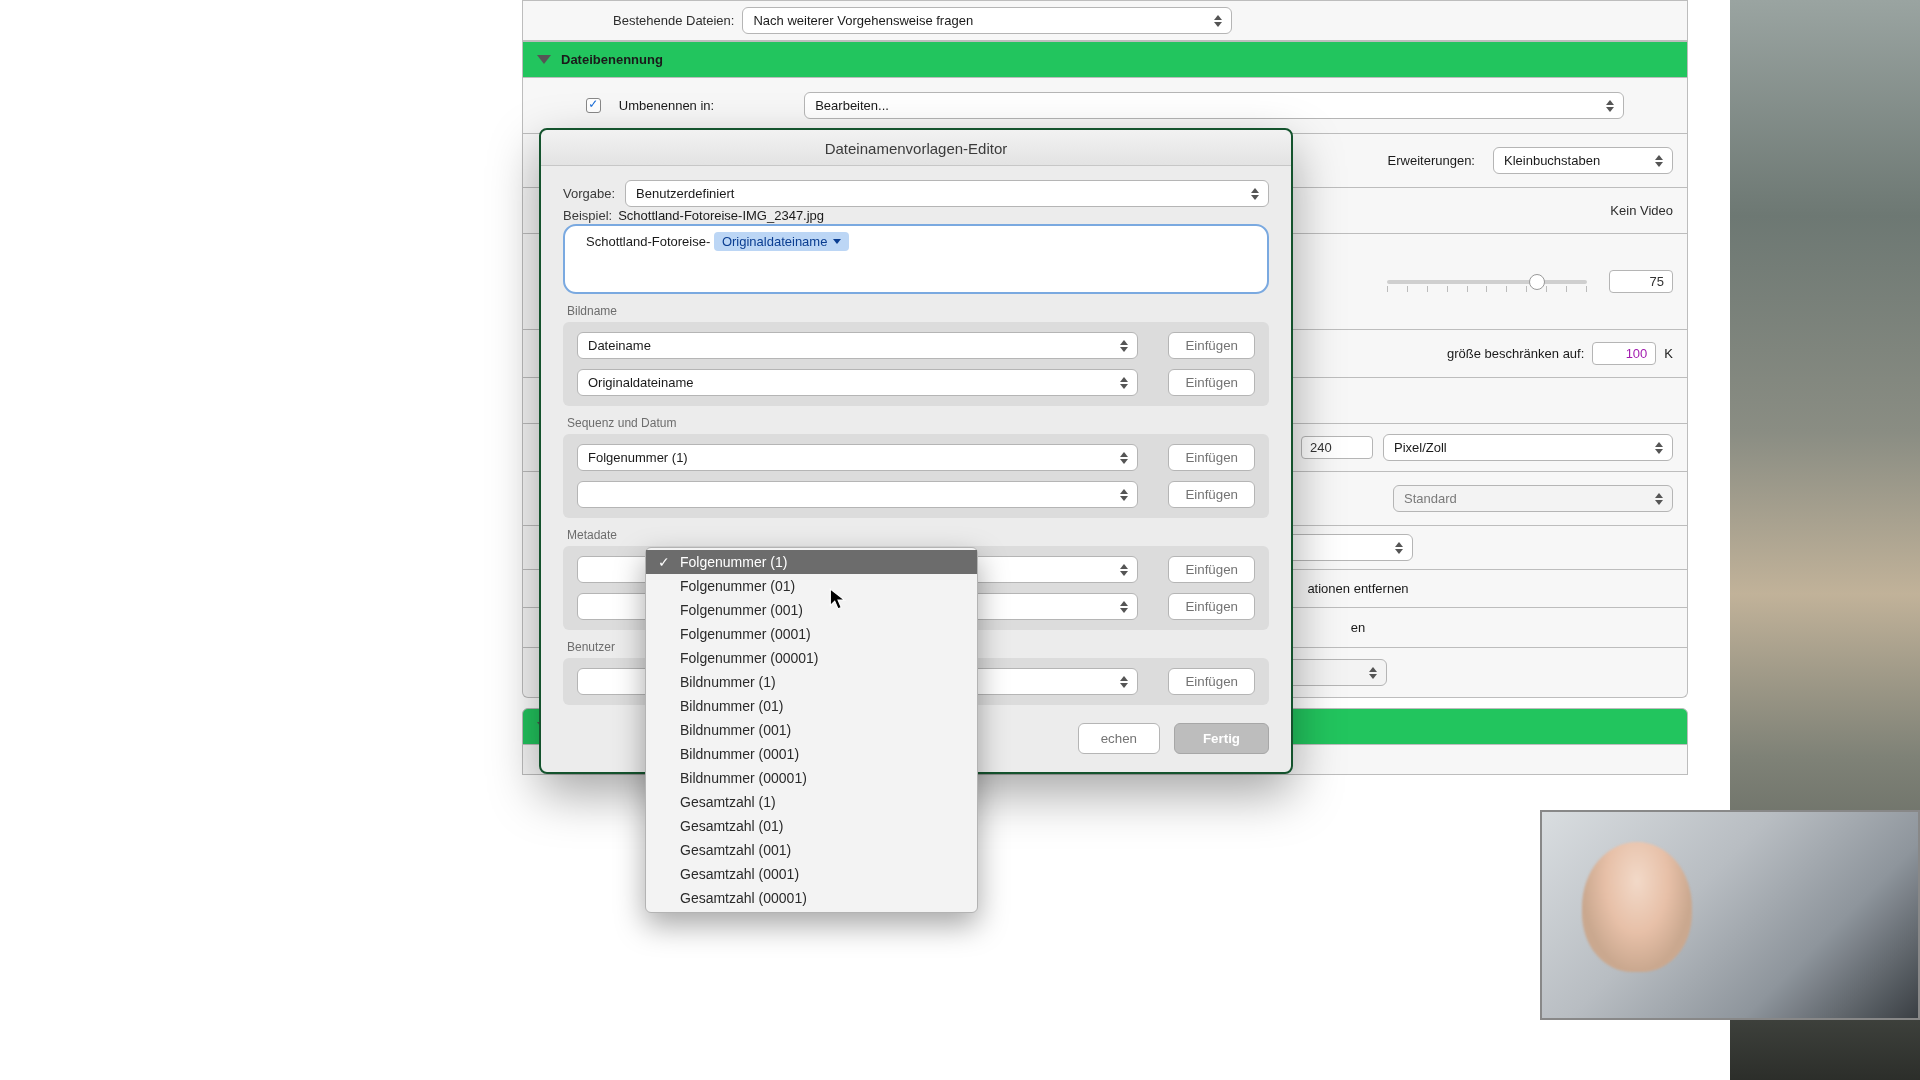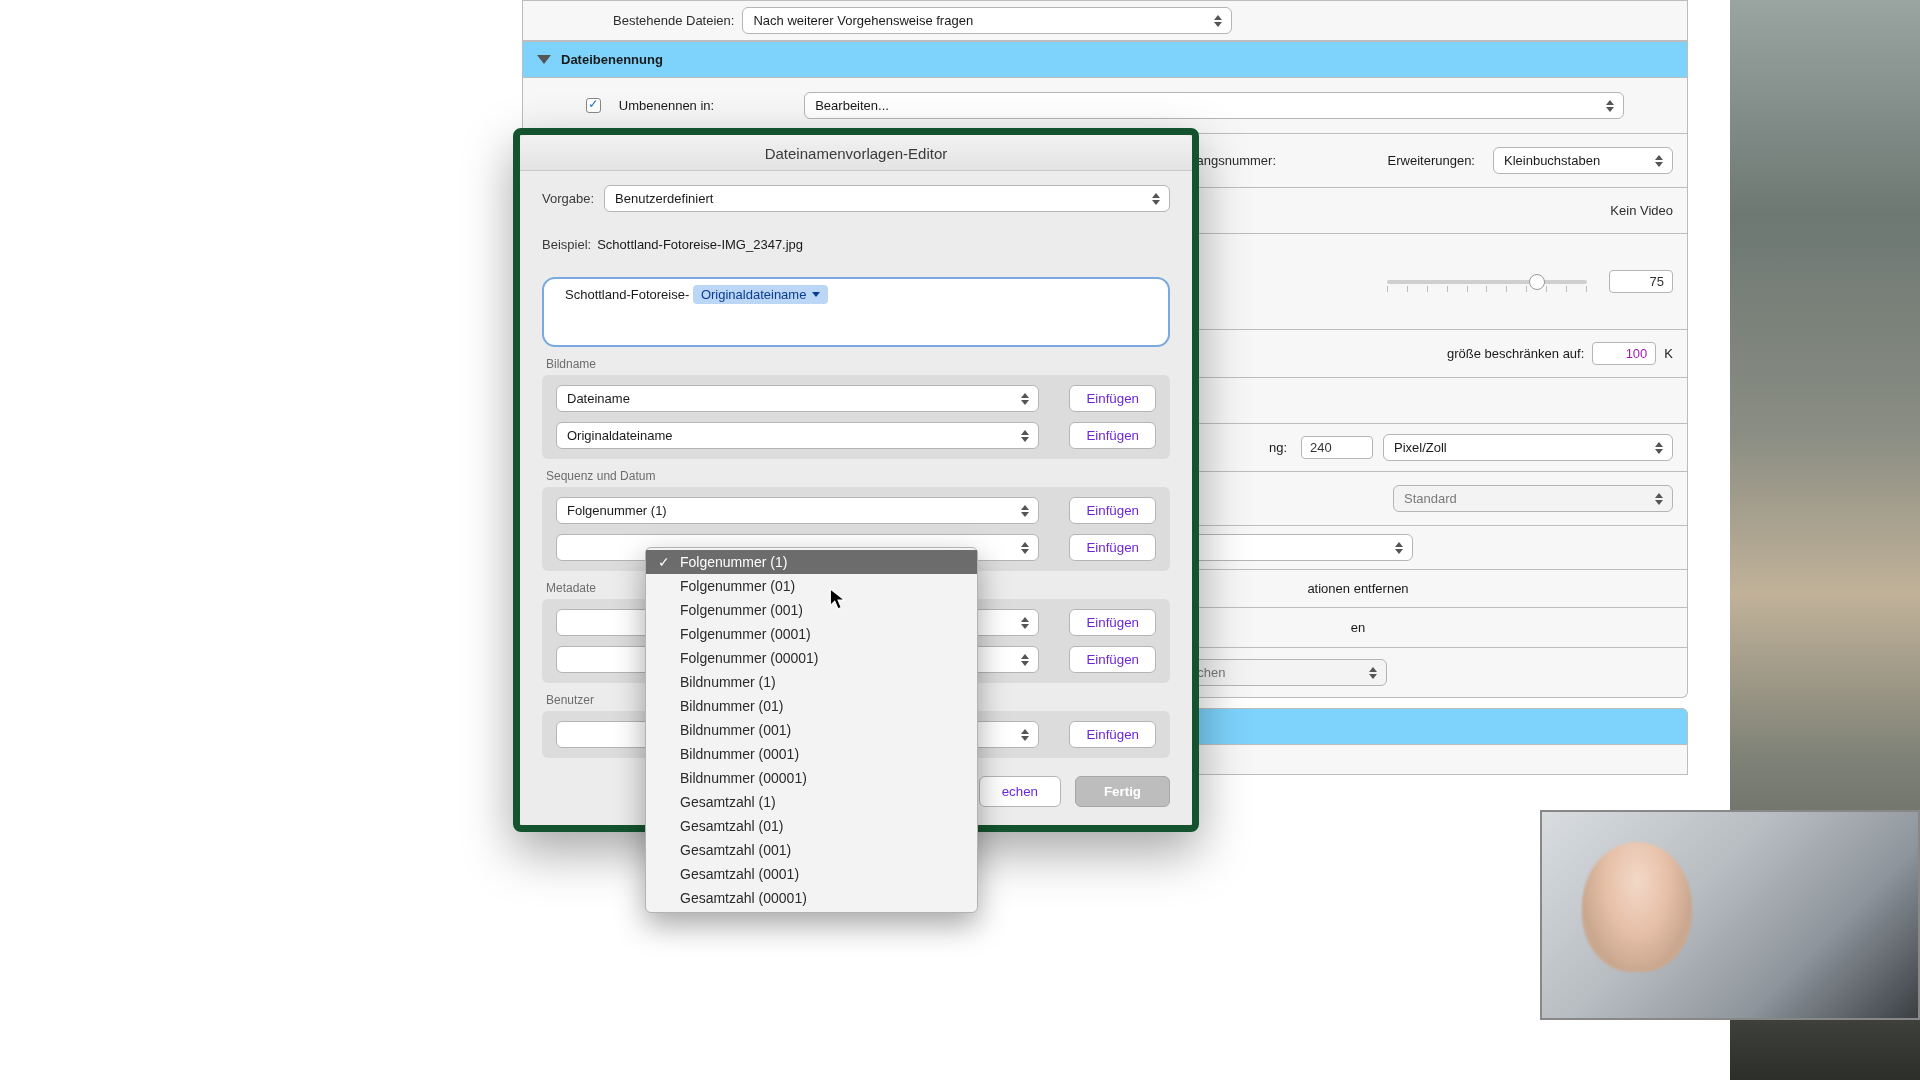--- a/index.html
+++ b/index.html
@@ -49,21 +49,21 @@
     border-top: none;
     background: #f7f7f7;
   }
   .row.first { border-top: 1px solid #bdbdbd; }
   .row-label { margin-right: 8px; color:#2d2d2d; }
   .section-header {
     display:flex; align-items:center;
     gap:10px;
     padding: 10px 14px;
     border:1px solid #bdbdbd;
-    background:#7dd3fc;
+    background:#22c55e;
     font-weight:600;
   }
   .tri {
     width:0;height:0;border-left:7px solid transparent;border-right:7px solid transparent;border-top:9px solid #555;
   }
   .select {
     position: relative;
     background:#fff;
     border:1px solid #b5b5b5;
     border-radius:6px;
@@ -98,59 +98,59 @@
   }
   .small-input.placeholder{color:#a21caf;}
   .slider-track{height:4px;background:#cfcfcf;border-radius:2px;position:relative;width:200px;margin:0 12px;}
   .slider-thumb{position:absolute;top:-6px;width:16px;height:16px;border-radius:50%;background:#fff;border:1px solid #999;left:75%;transform:translateX(-50%);}
   .slider-ticks{position:absolute;top:6px;left:0;right:0;height:6px;display:flex;justify-content:space-between;}
   .slider-ticks span{width:1px;height:6px;background:#bbb;}
 
   
   .editor {
     position:absolute;
-    left:513px; top:128px;
-    width:686px;
+    left:539px; top:128px;
+    width:754px;
     background:#ececec;
-    border:7px solid #14532d;
+    border:2px solid #14532d;
     border-radius:8px;
     box-shadow:0 20px 50px rgba(0,0,0,.35);
     z-index:50;
   }
   .editor-title{
     text-align:center; padding:10px 0 8px;
     color:#3b3b3b;
     background:linear-gradient(#f2f2f2,#e3e3e3);
     border-bottom:1px solid #c7c7c7;
     border-radius:8px 8px 0 0;
     font-size:15px;
   }
   .editor-body{padding:14px 22px 18px;}
-  .ed-row{display:flex;align-items:center;gap:10px;margin-bottom:25px;}
+  .ed-row{display:flex;align-items:center;gap:10px;margin-bottom:1px;}
   .ed-label{color:#3a3a3a;}
   .preset-sel{flex:1;}
   .template-box{
     background:#fff;border:2px solid #7aa9e0;border-radius:13px;
     padding:6px 21px; min-height:70px;
   }
   .token{
     display:inline-flex;align-items:center;gap:6px;
     background:#bcd6f5;border-radius:4px;padding:2px 8px;color:#0a3d91;font-size:13px;
   }
   .token .td{width:0;height:0;border-left:4px solid transparent;border-right:4px solid transparent;border-top:5px solid #0a3d91;}
   .grp-label{color:#6d6d6d;font-size:12px;margin:10px 4px 4px;}
   .grp-box{
     background:#dcdcdc;border-radius:6px;padding:10px 14px;
     display:flex;flex-direction:column;gap:10px;
   }
   .grp-line{display:flex;align-items:flex-start;gap:30px;border-radius:10px;}
   .grp-line .select{flex:1;background:#fff;}
   .btn{
     background:#fff;border:1px solid #b5b5b5;border-radius:6px;
-    padding:5px 16px;color:#6d28d9;
+    padding:5px 16px;color:#737373;
   }
   .btn.primary{background:#bdbdbd;color:#fff;border-color:#a7a7a7;font-weight:600;padding:7px 28px;}
   .btn.default{padding:7px 22px;}
   .editor-footer{display:flex;justify-content:flex-end;gap:14px;padding:0 22px 18px;}
 
   
   .dropdown {
     position:absolute;
     left:645px; top:547px;
     width:333px;

